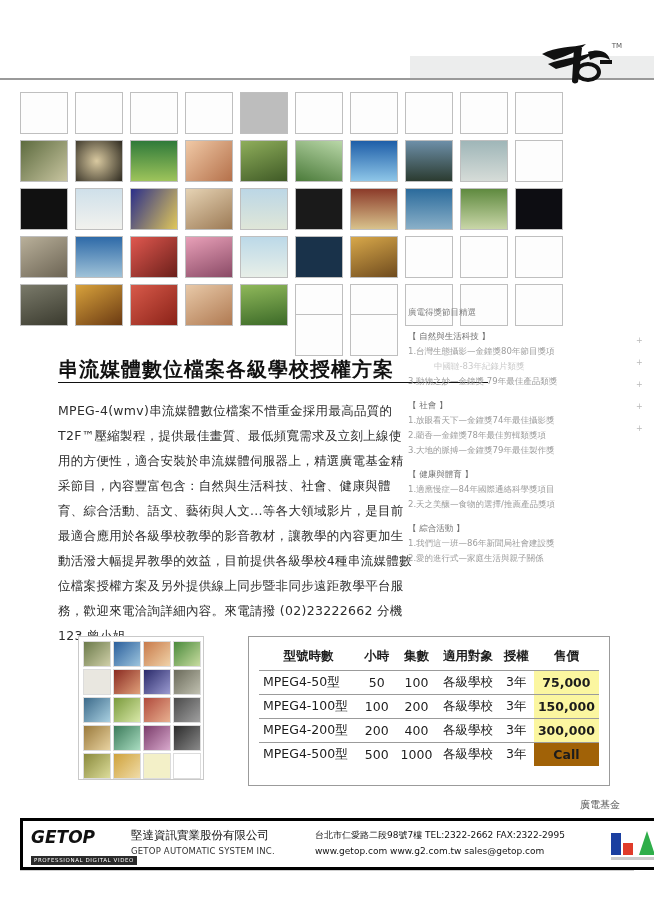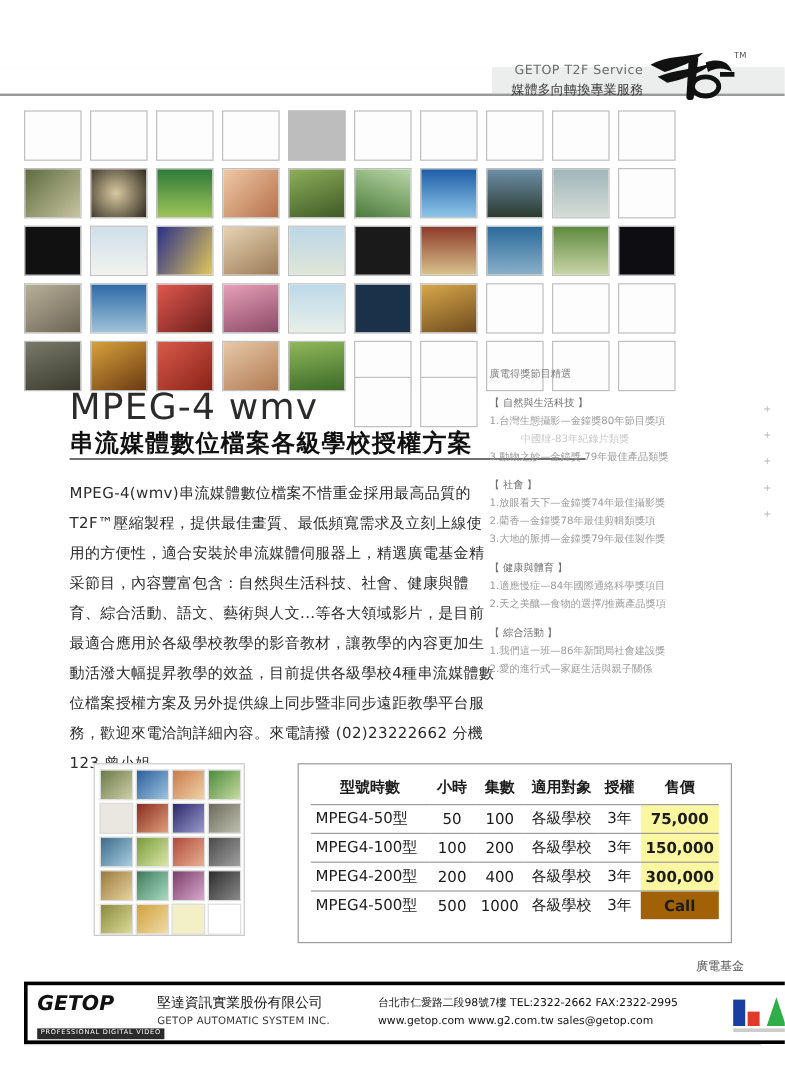--- a/index.html
+++ b/index.html
@@ -74,24 +74,20 @@
 </style>
 </head>
 <body>
 
 <div class="page">
 
   <div class="hdr-band"></div>
   <div class="hdr-band2"></div>
   <div class="hdr-line"></div>
 
-  <div class="hdr-txt">
-    <div class="l1">GETOP T2F Service</div>
-    <div class="l2">媒體多向轉換專業服務</div>
-  </div>
 
   <div class="logo">
     <svg width="78" height="42" viewBox="0 0 78 42">
       <path d="M4 12 C18 4 34 6 48 2 C40 10 28 14 16 18 Z" fill="#111"></path>
       <path d="M10 22 C24 16 40 16 56 10 C46 20 30 24 18 27 Z" fill="#111"></path>
       <path d="M36 6 L44 6 L40 40 C39 42 34 42 34 39 Z" fill="#111"></path>
       <path d="M50 10 C62 6 70 10 72 18 C66 14 58 14 52 18 Z" fill="#111"></path>
       <ellipse cx="50" cy="30" rx="11" ry="8" fill="none" stroke="#111" stroke-width="4"></ellipse>
       <path d="M62 18 L74 18 L74 22 L62 22 Z" fill="#111"></path>
     </svg>
@@ -214,21 +210,20 @@
     <div class="cell empty" style="left:275px;top:192px;"></div>
     <div class="cell empty" style="left:330px;top:192px;"></div>
     <div class="cell empty" style="left:385px;top:192px;"></div>
     <div class="cell empty" style="left:440px;top:192px;"></div>
     <div class="cell empty" style="left:495px;top:192px;"></div>
 
     <div class="cell empty" style="left:275px;top:222px;"></div>
     <div class="cell empty" style="left:330px;top:222px;"></div>
   </div>
 
-  <div class="title1">MPEG-4  wmv</div>
   <div class="title2">
     <span>串流媒體數位檔案各級學校授權方案</span>
     <span class="rule"></span>
   </div>
 
   <div class="body">MPEG-4(wmv)串流媒體數位檔案不惜重金採用最高品質的T2F™壓縮製程，提供最佳畫質、最低頻寬需求及立刻上線使用的方便性，適合安裝於串流媒體伺服器上，精選廣電基金精采節目，內容豐富包含：自然與生活科技、社會、健康與體育、綜合活動、語文、藝術與人文...等各大領域影片，是目前最適合應用於各級學校教學的影音教材，讓教學的內容更加生動活潑大幅提昇教學的效益，目前提供各級學校4種串流媒體數位檔案授權方案及另外提供線上同步暨非同步遠距教學平台服務，歡迎來電洽詢詳細內容。來電請撥 (02)23222662 分機 123 曾小姐</div>
 
   <div class="awards">
     <div class="h">廣電得獎節目精選</div>
 

